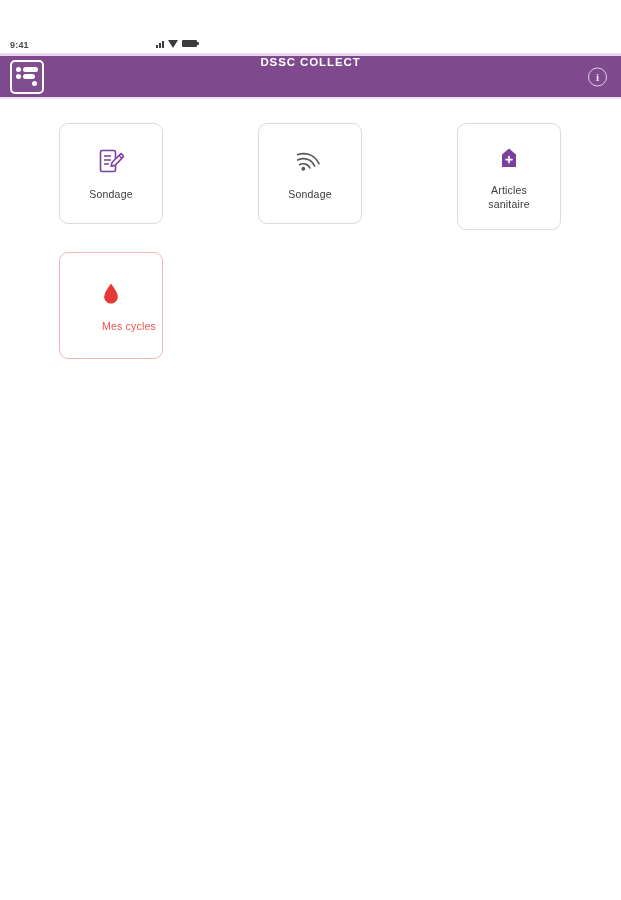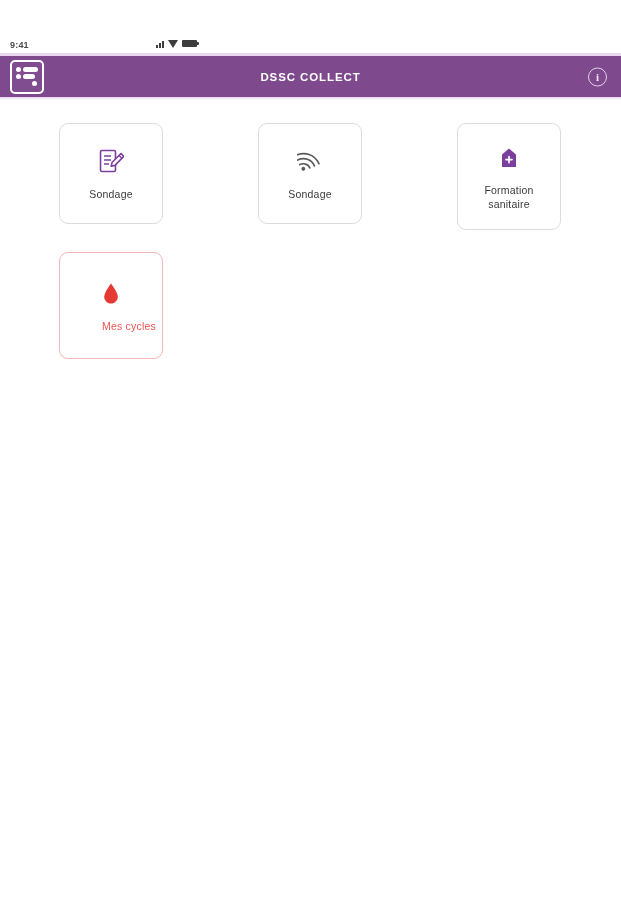--- a/index.html
+++ b/index.html
@@ -83,21 +83,20 @@
     background: #ead7ef;
   }
 
   
   .app-bar {
     position: relative;
     height: 41px;
     width: 100%;
     background: #7e4a8d;
     display: flex;
-    align-items: center;
   }
   .app-logo {
     position: absolute;
     left: 10px;
     top: 50%;
     transform: translateY(-50%);
     width: 34px;
     height: 34px;
     border: 2px solid #ffffff;
     border-radius: 5px;
@@ -275,21 +274,21 @@
       </div>
 
       <div class="card tall">
         <span class="card-icon">
           <svg width="22" height="26" viewBox="0 0 22 26">
             <path d="M4 9.5 L11 3.5 L18 9.5 L18 22 L4 22 Z" fill="#7b3f9d"></path>
             <path d="M8.4 7.2 L8.4 10.4 L13.6 10.4 L13.6 7.2 Z" fill="#7b3f9d"></path>
             <path d="M11 11.6 L11 17.6 M8 14.6 L14 14.6" stroke="#ffffff" stroke-width="1.7" stroke-linecap="round"></path>
           </svg>
         </span>
-        <span class="card-label">Formation
+        <span class="card-label">Articles
 sanitaire</span>
       </div>
 
       <div class="card tall accent-red">
         <span class="card-icon">
           <svg width="20" height="26" viewBox="0 0 20 26">
             <path d="M10 2.5 C10 2.5 3.2 11.2 3.2 15.8 C3.2 19.6 6.3 22.6 10 22.6 C13.7 22.6 16.8 19.6 16.8 15.8 C16.8 11.2 10 2.5 10 2.5 Z" fill="#e53935"></path>
           </svg>
         </span>
         <span class="card-label">Mes cycles</span>

